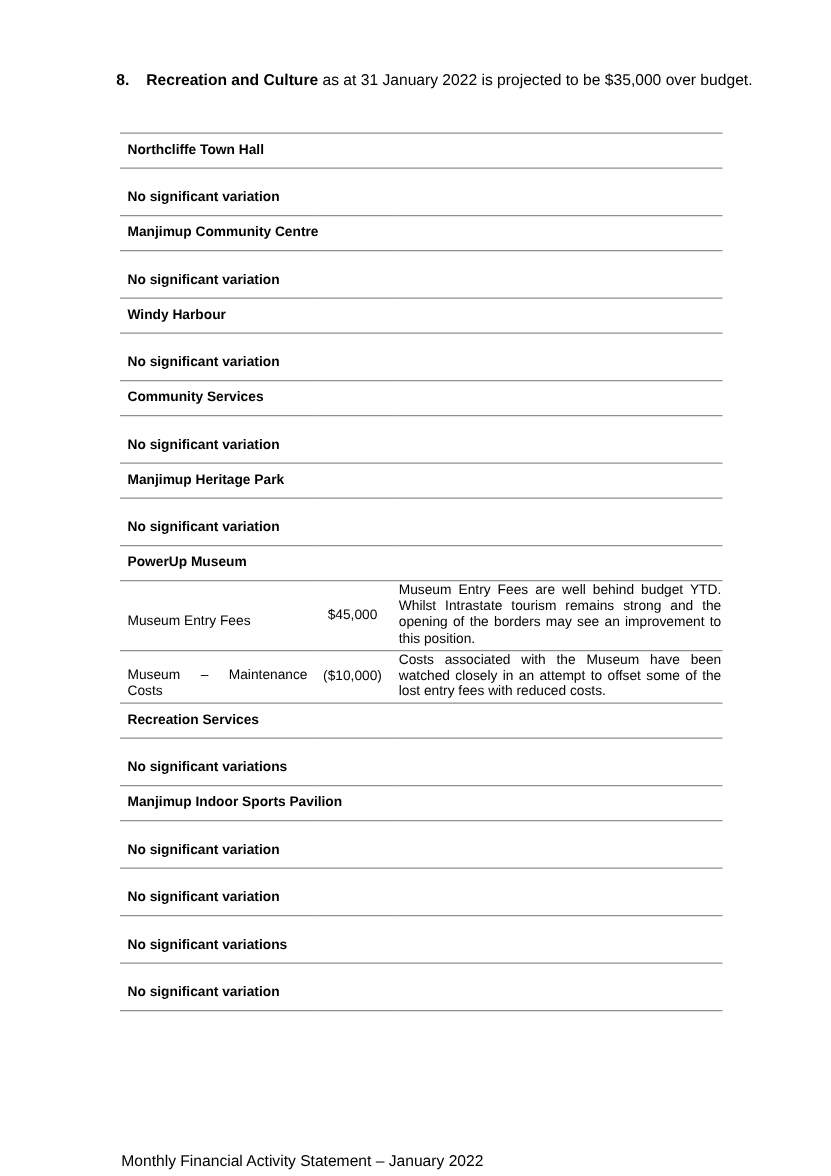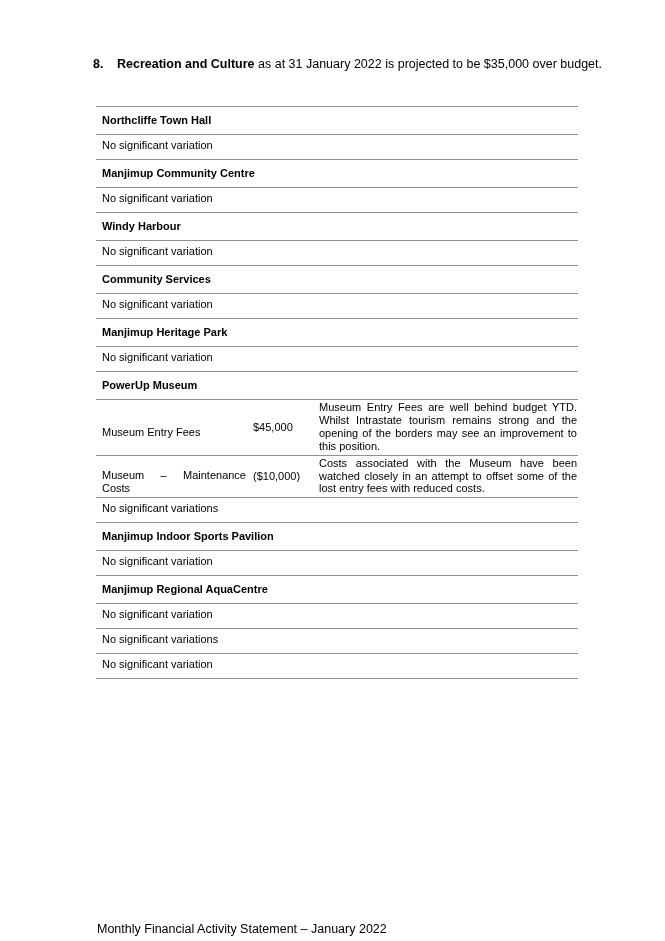--- a/index.html
+++ b/index.html
@@ -58,31 +58,32 @@
     overflow: hidden;
   }
   .doc-table tbody tr:last-child td {
     border-bottom: 1px solid var(--border-color, #909090);
   }
   .cell-section {
     font-weight: 700;
     padding: 7px 5px 7px 6px;
   }
   .cell-note {
-    padding: 4px 5px 7px 6px;
+    padding: 17px 5px 7px 6px;
+    font-weight: bold;
   }
   .cell-label {
     padding: 13px 5px 3px 6px;
     vertical-align: middle;
     text-align: justify;
   }
   .cell-amount {
     padding: 3px 4px 3px 2px;
     vertical-align: middle;
-    text-align: left;
+    text-align: center;
     white-space: nowrap;
     margin-top: 44px;
   }
   .cell-comment {
     padding: 1px 1px 2px 4px;
     vertical-align: top;
     text-align: justify;
   }
 
   
@@ -159,36 +160,36 @@
     <td class="cell-amount">$45,000</td>
     <td class="cell-comment">Museum Entry Fees are well behind budget YTD. Whilst Intrastate tourism remains strong and the opening of the borders may see an improvement to this position.</td>
   </tr>
 
   <tr>
     <td class="cell-label">Museum – Maintenance Costs</td>
     <td class="cell-amount">($10,000)</td>
     <td class="cell-comment">Costs associated with the Museum have been watched closely in an attempt to offset some of the lost entry fees with reduced costs.</td>
   </tr>
 
+  <tr>
+    <td colspan="3" class="cell-section">Recreation Services</td>
+  </tr>
 
   <tr>
     <td colspan="3" class="cell-note">No significant variations</td>
   </tr>
 
   <tr>
     <td colspan="3" class="cell-section">Manjimup Indoor Sports Pavilion</td>
   </tr>
 
   <tr>
     <td colspan="3" class="cell-note">No significant variation</td>
   </tr>
 
-  <tr>
-    <td colspan="3" class="cell-section">Manjimup Regional AquaCentre</td>
-  </tr>
 
   <tr>
     <td colspan="3" class="cell-note">No significant variation</td>
   </tr>
 
 
   <tr>
     <td colspan="3" class="cell-note">No significant variations</td>
   </tr>
 

